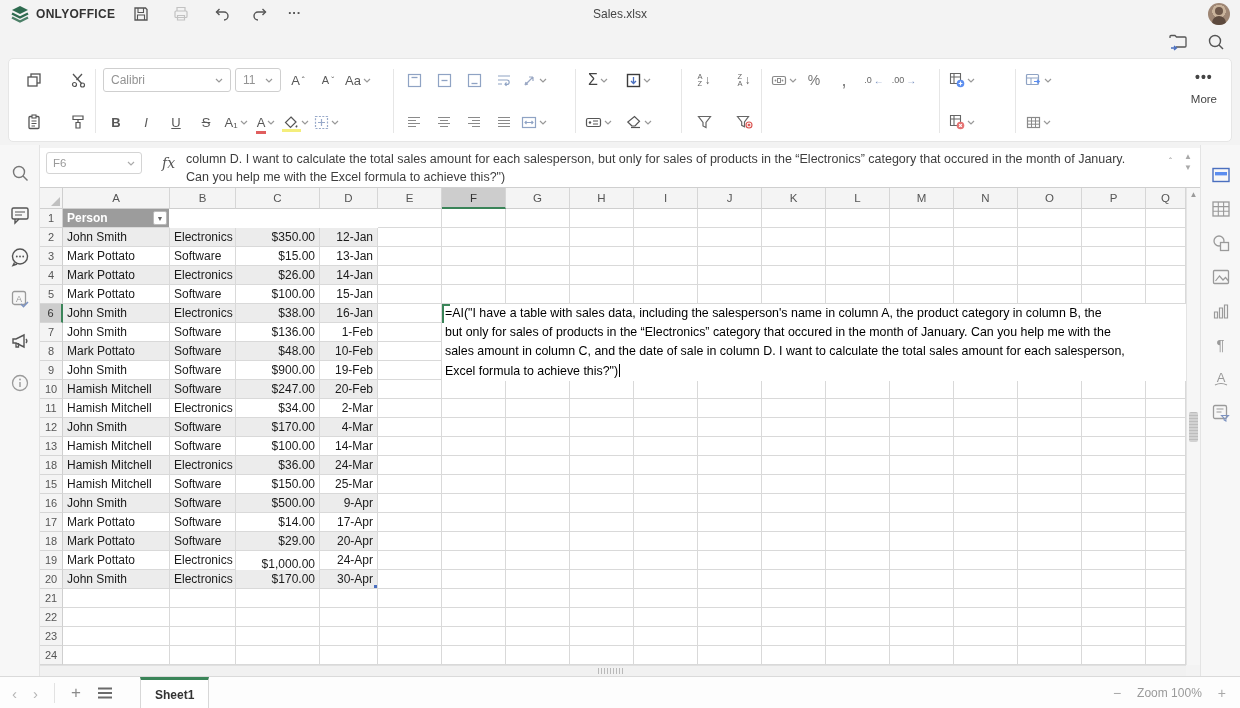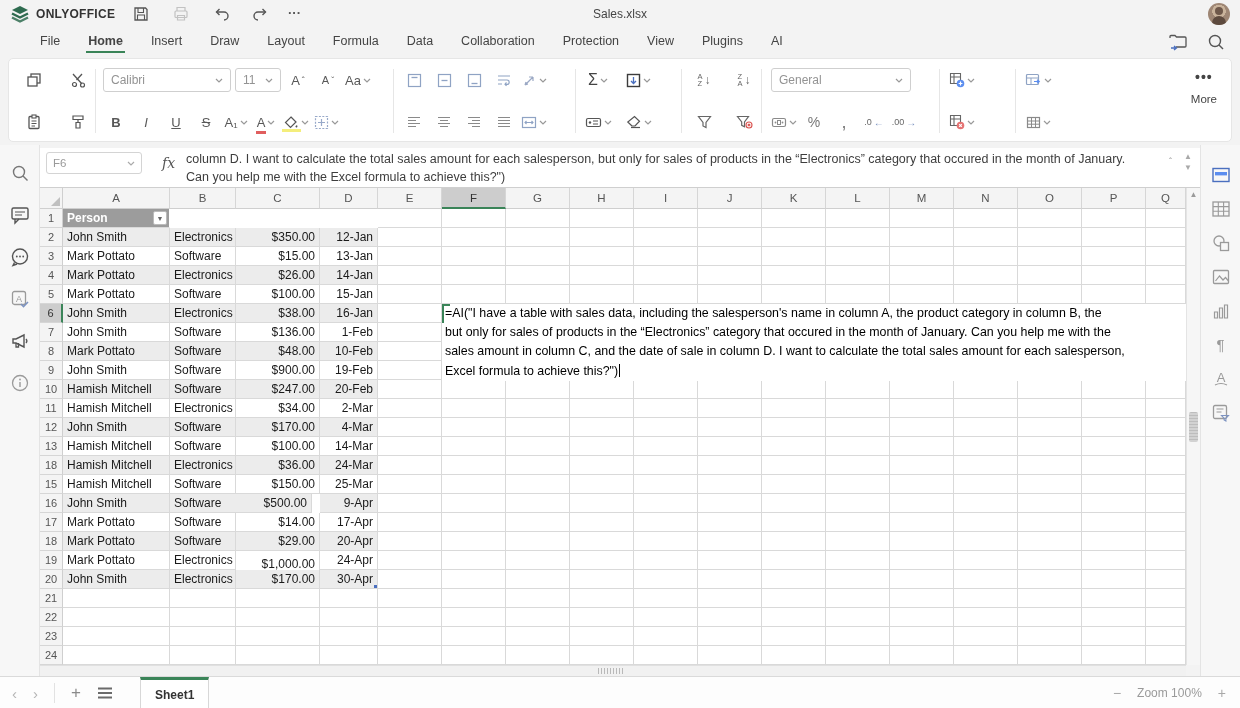--- a/index.html
+++ b/index.html
@@ -144,34 +144,20 @@
     <svg class="tb-ic" style="left:252px" viewBox="0 0 18 18">
       <path d="M13.5 7H6a4 4 0 0 0 0 8" fill="none" stroke="#555" stroke-width="1.4"></path>
       <path d="M10.5 4 L13.5 7 L10.5 10" fill="none" stroke="#555" stroke-width="1.4"></path>
     </svg>
     <div class="tb-ic" style="left:288px; width:auto; font-size:13px; font-weight:bold; color:#555;">···</div>
     <div class="doc-title">Sales.xlsx</div>
     <div class="avatar"></div>
   </div>
 
   <div class="menubar">
-    <div class="menu-items" id="menuItems">
-        <div class="menu-item">File</div>
-        <div class="menu-item active">Home</div>
-        <div class="menu-item">Insert</div>
-        <div class="menu-item">Draw</div>
-        <div class="menu-item">Layout</div>
-        <div class="menu-item">Formula</div>
-        <div class="menu-item">Data</div>
-        <div class="menu-item">Collaboration</div>
-        <div class="menu-item">Protection</div>
-        <div class="menu-item">View</div>
-        <div class="menu-item">Plugins</div>
-        <div class="menu-item">AI</div>
-      </div>
     <div class="menu-right">
       <svg width="20" height="20" viewBox="0 0 20 20">
         <path d="M2 6 V4.5 a1 1 0 0 1 1-1 h4 l1.5 1.5 H17 a1 1 0 0 1 1 1 V14 a1 1 0 0 1 -1 1 H8" fill="none" stroke="#555" stroke-width="1.3"></path>
         <path d="M3 16 h5 M6 14 l2.4 2 -2.4 2" fill="none" stroke="#4a6fbf" stroke-width="1.4"></path>
       </svg>
       <svg width="20" height="20" viewBox="0 0 20 20">
         <circle cx="9" cy="9" r="5.5" fill="none" stroke="#555" stroke-width="1.4"></circle>
         <path d="M13 13 L17 17" stroke="#555" stroke-width="1.4"></path>
       </svg>
     </div>
@@ -421,28 +407,20 @@
               <path d="M1.5 1.5 h11 L8.5 7 v4.8 l-2.8 -1.4 v-3.4 Z" fill="none" stroke="#666" stroke-width="1.2"></path>
               <circle cx="13" cy="10" r="3" fill="none" stroke="#d9534f" stroke-width="1.1"></circle>
               <path d="M11.8 8.8 l2.4 2.4 M14.2 8.8 l-2.4 2.4" stroke="#d9534f" stroke-width="1.1"></path>
             </svg>
         </div>
       </div>
     </div>
     <div class="tdiv" style="left:752px"></div>
 
     <div class="tgroup" style="left:762px">
-      <div class="trow">
-        <div class="sel-box" style="width:140px">
-          <span>General</span>
-          <svg width="8" height="5" viewBox="0 0 8 5">
-              <path d="M1 1l3 3 3-3" fill="none" stroke="#999" stroke-width="1.2"></path>
-            </svg>
-        </div>
-      </div>
       <div class="trow">
         <div class="tbtn">
           <svg width="16" height="11" viewBox="0 0 16 11">
               <rect x="1.5" y="1.5" width="13" height="8" rx="1.5" fill="none" stroke="#8a8a8a" stroke-width="1.2"></rect>
               <circle cx="4.5" cy="5.5" r=".9" fill="#8a8a8a"></circle>
               <circle cx="11.5" cy="5.5" r=".9" fill="#8a8a8a"></circle>
               <rect x="6.5" y="3.5" width="3" height="4" fill="none" stroke="#8a8a8a" stroke-width="1"></rect>
             </svg>
           <svg width="8" height="5" viewBox="0 0 8 5">
               <path d="M1 1l3 3 3-3" fill="none" stroke="#999" stroke-width="1.2"></path>
@@ -905,21 +883,21 @@
       <div class="cell" style="left: 722px; top: 287px; width: 64px; height: 19px;"></div>
       <div class="cell" style="left: 786px; top: 287px; width: 64px; height: 19px;"></div>
       <div class="cell" style="left: 850px; top: 287px; width: 64px; height: 19px;"></div>
       <div class="cell" style="left: 914px; top: 287px; width: 64px; height: 19px;"></div>
       <div class="cell" style="left: 978px; top: 287px; width: 64px; height: 19px;"></div>
       <div class="cell" style="left: 1042px; top: 287px; width: 64px; height: 19px;"></div>
       <div class="cell" style="left: 1106px; top: 287px; width: 40px; height: 19px;"></div>
       <div class="rowhdr" style="top: 306px; height: 19px; text-align: center;">16</div>
       <div class="cell band" style="left: 23px; top: 306px; width: 107px; height: 19px;">John Smith</div>
       <div class="cell band" style="left: 130px; top: 306px; width: 66px; height: 19px;">Software</div>
-      <div class="cell right band" style="left: 188px; top: 306px; width: 84px; height: 19px;">$500.00</div>
+      <div class="cell right band" style="left: 196px; top: 306px; width: 84px; height: 19px;">$500.00</div>
       <div class="cell right band" style="left: 280px; top: 306px; width: 58px; height: 19px;">9-Apr</div>
       <div class="cell" style="left: 338px; top: 306px; width: 64px; height: 19px;"></div>
       <div class="cell" style="left: 402px; top: 306px; width: 64px; height: 19px;"></div>
       <div class="cell" style="left: 466px; top: 306px; width: 64px; height: 19px;"></div>
       <div class="cell" style="left: 530px; top: 306px; width: 64px; height: 19px;"></div>
       <div class="cell" style="left: 594px; top: 306px; width: 64px; height: 19px;"></div>
       <div class="cell" style="left: 658px; top: 306px; width: 64px; height: 19px;"></div>
       <div class="cell" style="left: 722px; top: 306px; width: 64px; height: 19px;"></div>
       <div class="cell" style="left: 786px; top: 306px; width: 64px; height: 19px;"></div>
       <div class="cell" style="left: 850px; top: 306px; width: 64px; height: 19px;"></div>

